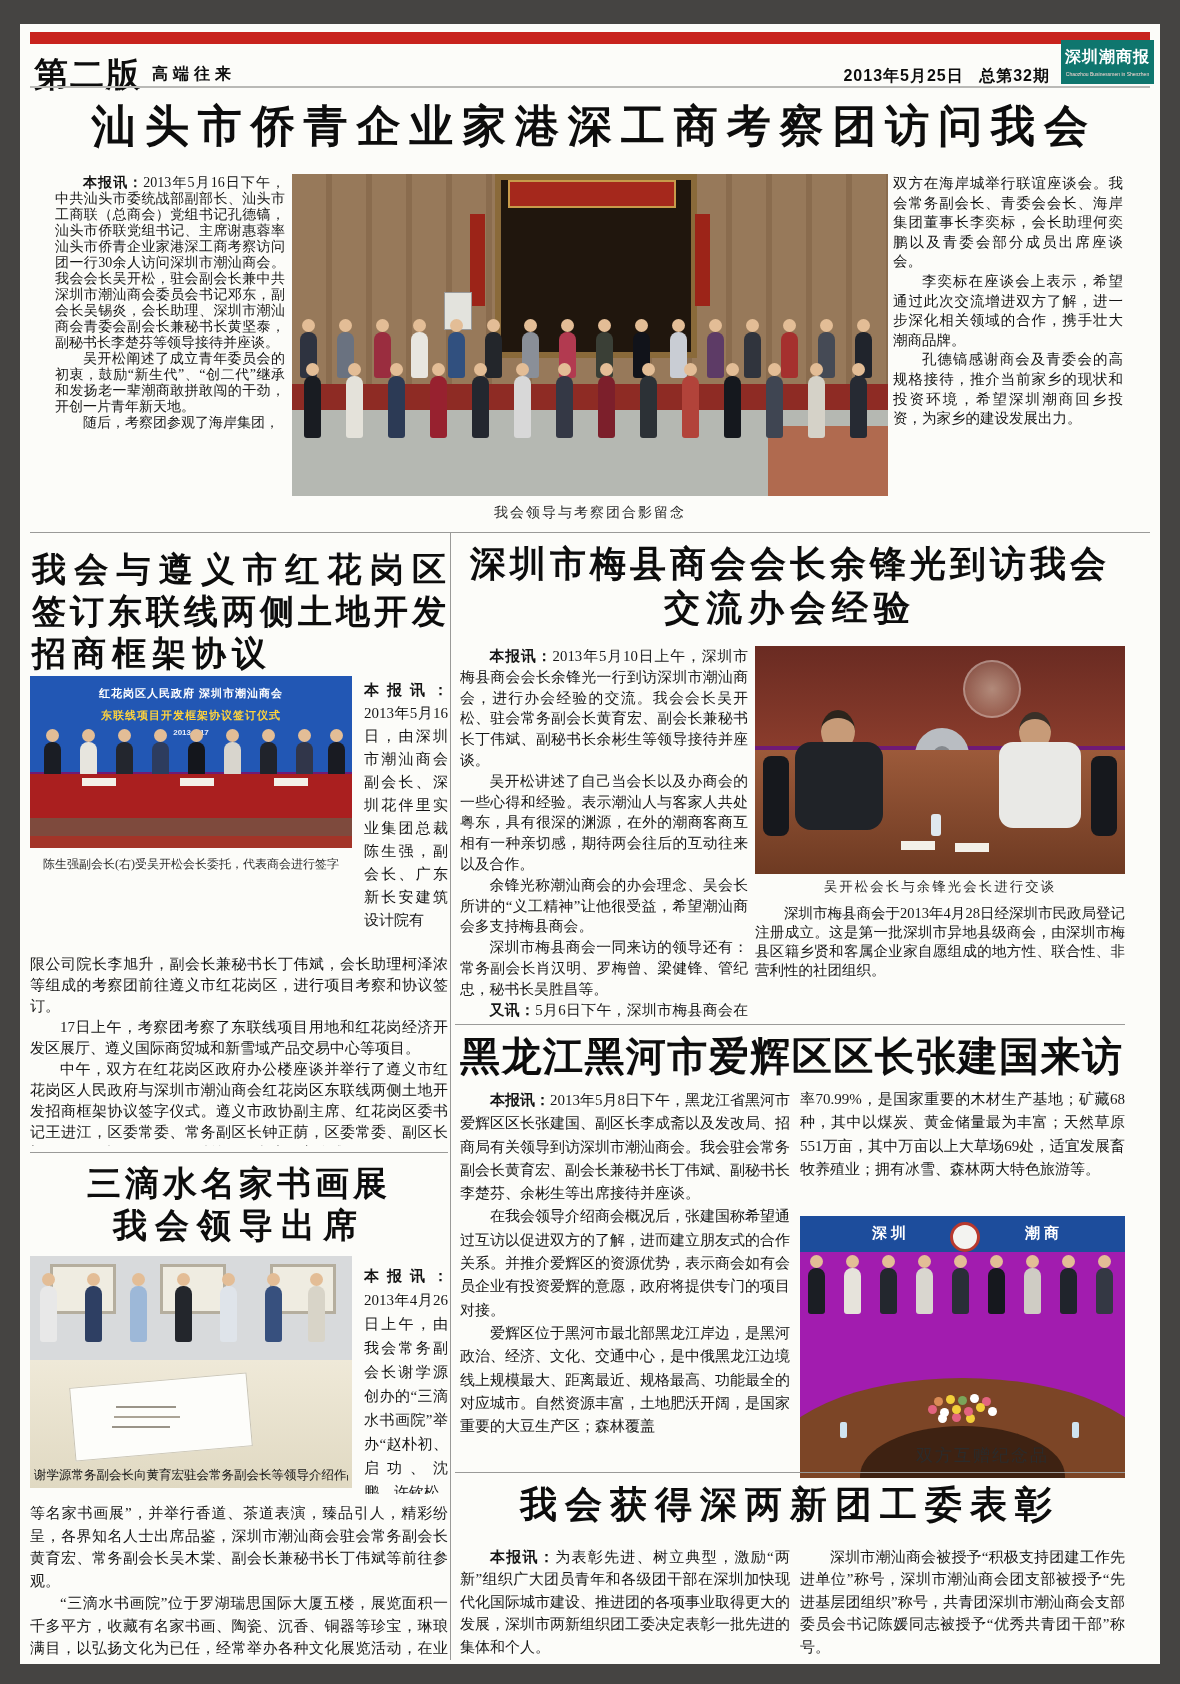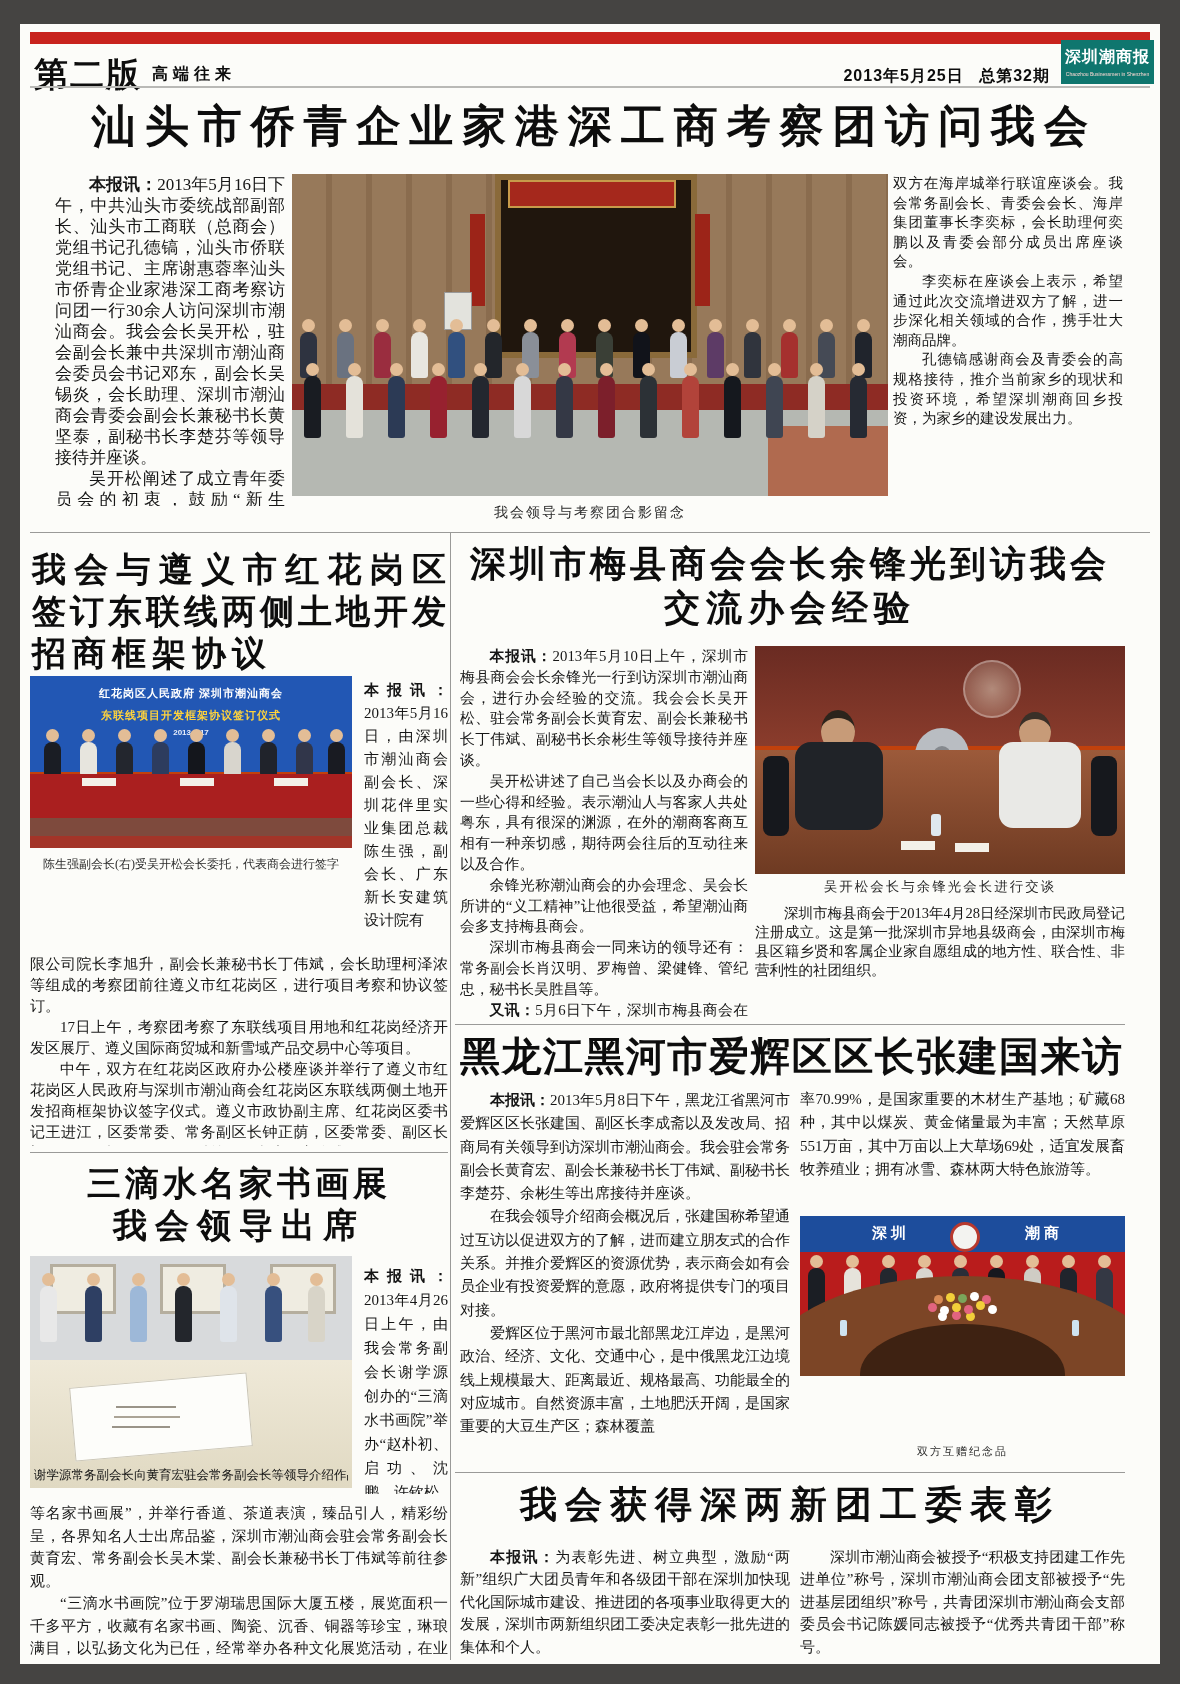--- a/index.html
+++ b/index.html
@@ -11,21 +11,21 @@
   .hl{font-family:"Liberation Sans","DejaVu Sans",sans-serif;font-weight:900;color:#0d0d0d;}
   .col{position:absolute;text-align:justify;overflow:hidden;}
   .p{margin:0;text-indent:2em;}
   .p.noind{text-indent:0;}
   .lead{font-family:"Liberation Sans","DejaVu Sans",sans-serif;font-weight:bold;}
   .cap{position:absolute;text-align:center;color:#2b2b2b;letter-spacing:2px;
        font-size:14px;overflow:hidden;white-space:nowrap;}
   .rule-h{position:absolute;height:1px;background:#9a9a98;}
   .rule-v{position:absolute;width:1px;background:#9a9a98;}
   .jline{text-align:justify;text-align-last:justify;-moz-text-align-last:justify;}
-  .photo{position:absolute;overflow:hidden;background:#c2410c;}
+  .photo{position:absolute;overflow:hidden;background:#701a75;}
   .pp{position:absolute;width:17px;border-radius:8px 8px 3px 3px;}
   .pp::before{content:"";position:absolute;top:-13px;left:2px;width:13px;height:13px;
               border-radius:50%;background:#e3bd96;}
   .shape{position:absolute;}
   .banner-txt{position:absolute;width:100%;text-align:center;
               font-family:"Liberation Sans","DejaVu Sans",sans-serif;font-weight:bold;}
 </style>
 </head>
 <body>
 
@@ -43,21 +43,21 @@
 
   <div class="abs" style="left:1041px;top:16px;width:93px;height:44px;background:#0f766e;color:#fff;text-align:center;">
     <div class="hl" style="color:#fff;font-size:16px;letter-spacing:1px;margin-top:7px;">深圳潮商报</div>
     <div style="font-family:'Liberation Sans','DejaVu Sans',sans-serif;font-size:5px;margin-top:3px;color:#ffd9d4;">Chaozhou Businessmen in Shenzhen</div>
   </div>
 
   <div class="rule-h" style="left:10px;top:62px;width:1120px;height:2px;background:#b9b9b6;"></div>
 
   <div class="abs hl jline" style="left:72px;top:76px;width:996px;font-size:44px;line-height:52px;">汕头市侨青企业家港深工商考察团访问我会</div>
 
-  <div class="col" style="left:35px;top:150px;width:230px;height:332px;font-size:17px;line-height:21px;">
+  <div class="col" style="left:35px;top:150px;width:230px;height:332px;font-size:14px;line-height:16px;">
     <p class="p"><b class="lead">本报讯：</b><span>2013年5月16日下午，中共汕头市委统战部副部长、汕头市工商联（总商会）党组书记孔德镐，汕头市侨联党组书记、主席谢惠蓉率汕头市侨青企业家港深工商考察访问团一行30余人访问深圳市潮汕商会。我会会长吴开松，驻会副会长兼中共深圳市潮汕商会委员会书记邓东，副会长吴锡炎，会长助理、深圳市潮汕商会青委会副会长兼秘书长黄坚泰，副秘书长李楚芬等领导接待并座谈。</span></p>
     <p class="p">吴开松阐述了成立青年委员会的初衷，鼓励“新生代”、“创二代”继承和发扬老一辈潮商敢拼敢闯的干劲，开创一片青年新天地。</p>
     <p class="p">随后，考察团参观了海岸集团，</p>
   </div>
 
   <div class="photo" style="left:272px;top:150px;width:596px;height:322px;">
     <div class="shape" style="left:0;top:0;width:100%;height:236px;
          background:repeating-linear-gradient(90deg,#97795a 0 34px,#8a6c4e 34px 40px);"></div>
     <div class="shape" style="left:203px;top:0;width:190px;height:172px;background:#20160d;border:6px solid #8a6a3a;"></div>
     <div class="shape" style="left:216px;top:6px;width:164px;height:24px;background:#a5281c;border:2px solid #c79a4a;"></div>
@@ -228,21 +228,21 @@
   <div class="col" style="left:440px;top:1064px;width:330px;height:374px;font-size:15px;line-height:23.3px;">
     <p class="p"><b class="lead">本报讯：</b><span>2013年5月8日下午，黑龙江省黑河市爱辉区区长张建国、副区长李成斋以及发改局、招商局有关领导到访深圳市潮汕商会。我会驻会常务副会长黄育宏、副会长兼秘书长丁伟斌、副秘书长李楚芬、余彬生等出席接待并座谈。</span></p>
     <p class="p">在我会领导介绍商会概况后，张建国称希望通过互访以促进双方的了解，进而建立朋友式的合作关系。并推介爱辉区的资源优势，表示商会如有会员企业有投资爱辉的意愿，政府将提供专门的项目对接。</p>
     <p class="p">爱辉区位于黑河市最北部黑龙江岸边，是黑河政治、经济、文化、交通中心，是中俄黑龙江边境线上规模最大、距离最近、规格最高、功能最全的对应城市。自然资源丰富，土地肥沃开阔，是国家重要的大豆生产区；森林覆盖</p>
   </div>
 
   <div class="col" style="left:780px;top:1064px;width:325px;height:120px;font-size:15px;line-height:23.3px;">
     <p class="p noind">率70.99%，是国家重要的木材生产基地；矿藏68种，其中以煤炭、黄金储量最为丰富；天然草原551万亩，其中万亩以上大草场69处，适宜发展畜牧养殖业；拥有冰雪、森林两大特色旅游等。</p>
   </div>
 
-  <div class="photo" style="left:780px;top:1192px;width:325px;height:160px;background:#b91c1c;">
+  <div class="photo" style="left:780px;top:1192px;width:325px;height:262px;background:#a21caf;">
     <div class="shape" style="left:0;top:0;width:100%;height:36px;background:#1d4d9c;"></div>
     <div class="shape" style="left:150px;top:6px;width:24px;height:24px;border-radius:50%;background:#f3f3f0;border:3px solid #b8392e;"></div>
     <div class="hl" style="position:absolute;left:72px;top:8px;color:#fff;font-size:15px;letter-spacing:4px;">深圳</div>
     <div class="hl" style="position:absolute;right:62px;top:8px;color:#fff;font-size:15px;letter-spacing:4px;">潮商</div>
     <i class="pp" style="left:8px;top:52px;height:46px;background:#1b1e24"></i>
       <i class="pp" style="left:44px;top:52px;height:46px;background:#e6e3db"></i>
       <i class="pp" style="left:80px;top:52px;height:46px;background:#23272e"></i>
       <i class="pp" style="left:116px;top:52px;height:46px;background:#d9d6cf"></i>
       <i class="pp" style="left:152px;top:52px;height:46px;background:#2a2e38"></i>
       <i class="pp" style="left:188px;top:52px;height:46px;background:#16181e"></i>
@@ -250,21 +250,21 @@
       <i class="pp" style="left:260px;top:52px;height:46px;background:#20242c"></i>
       <i class="pp" style="left:296px;top:52px;height:46px;background:#343844"></i>
     <div class="shape" style="left:-30px;bottom:-70px;width:385px;height:170px;border-radius:50%;background:#7c4526;"></div>
     <div class="shape" style="left:60px;bottom:-48px;width:205px;height:100px;border-radius:50%;background:#3e2212;"></div>
     <div class="shape" style="left:152px;bottom:64px;width:9px;height:9px;border-radius:50%;background:#f2cf3a;
          box-shadow:12px 2px 0 #e2647f,24px -2px 0 #f2cf3a,-12px 3px 0 #fff,-24px 0 0 #e2647f,6px -9px 0 #7aa55a,
          18px -11px 0 #fff,30px -8px 0 #e2647f,-6px -10px 0 #f2cf3a,-18px -8px 0 #d98b55,36px 2px 0 #fff,0 8px 0 #e2647f,14px 9px 0 #f2cf3a,-14px 9px 0 #fff;"></div>
     <div class="shape" style="left:40px;bottom:40px;width:7px;height:16px;border-radius:2px;background:#cfe3f0;"></div>
     <div class="shape" style="left:272px;bottom:40px;width:7px;height:16px;border-radius:2px;background:#cfe3f0;"></div>
   </div>
-  <div class="cap" style="left:780px;top:1420px;width:325px;font-size:11px;">双方互赠纪念品</div>
+  <div class="cap" style="left:800px;top:1420px;width:325px;font-size:17px;">双方互赠纪念品</div>
 
   <div class="rule-h" style="left:435px;top:1448px;width:670px;"></div>
 
   <div class="abs hl" style="left:435px;top:1458px;width:670px;text-align:center;font-size:37px;line-height:46px;letter-spacing:8px;">我会获得深两新团工委表彰</div>
 
   <div class="col" style="left:440px;top:1522px;width:330px;height:114px;font-size:15px;line-height:22.4px;">
     <p class="p"><b class="lead">本报讯：</b><span>为表彰先进、树立典型，激励“两新”组织广大团员青年和各级团干部在深圳加快现代化国际城市建设、推进团的各项事业取得更大的发展，深圳市两新组织团工委决定表彰一批先进的集体和个人。</span></p>
   </div>
   <div class="col" style="left:780px;top:1522px;width:325px;height:114px;font-size:15px;line-height:22.4px;">
     <p class="p">深圳市潮汕商会被授予“积极支持团建工作先进单位”称号，深圳市潮汕商会团支部被授予“先进基层团组织”称号，共青团深圳市潮汕商会支部委员会书记陈媛同志被授予“优秀共青团干部”称号。</p>

